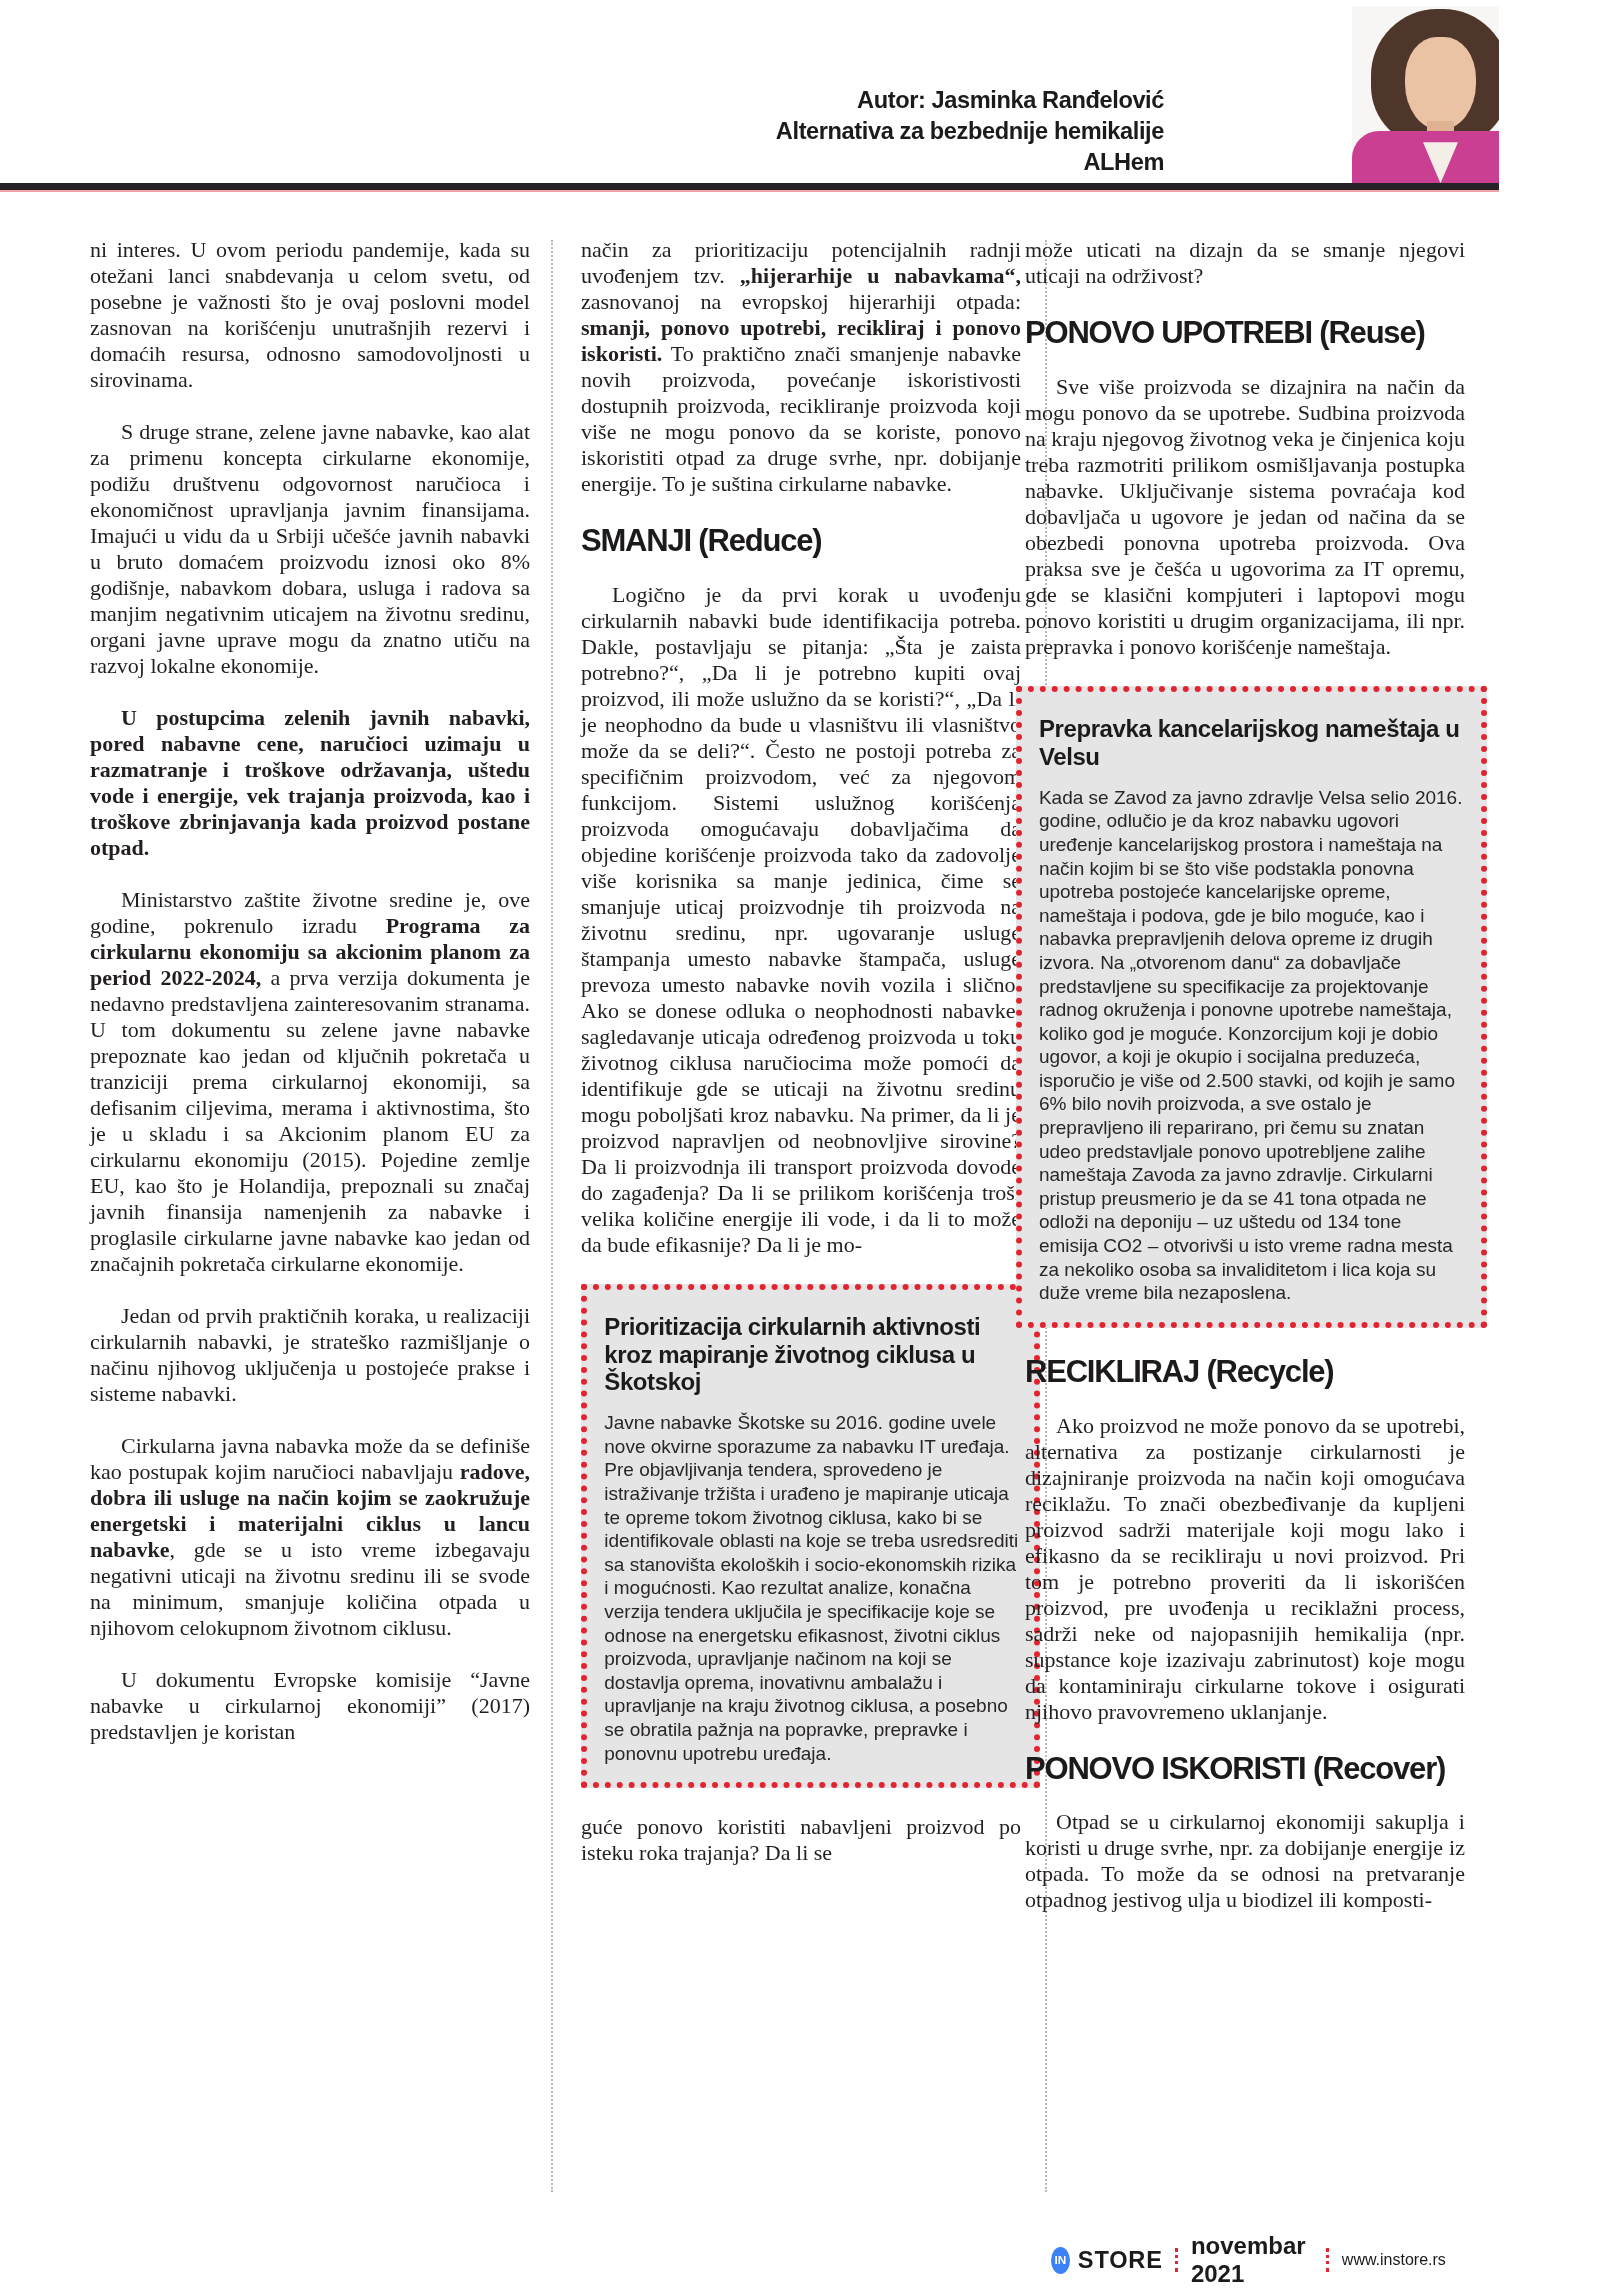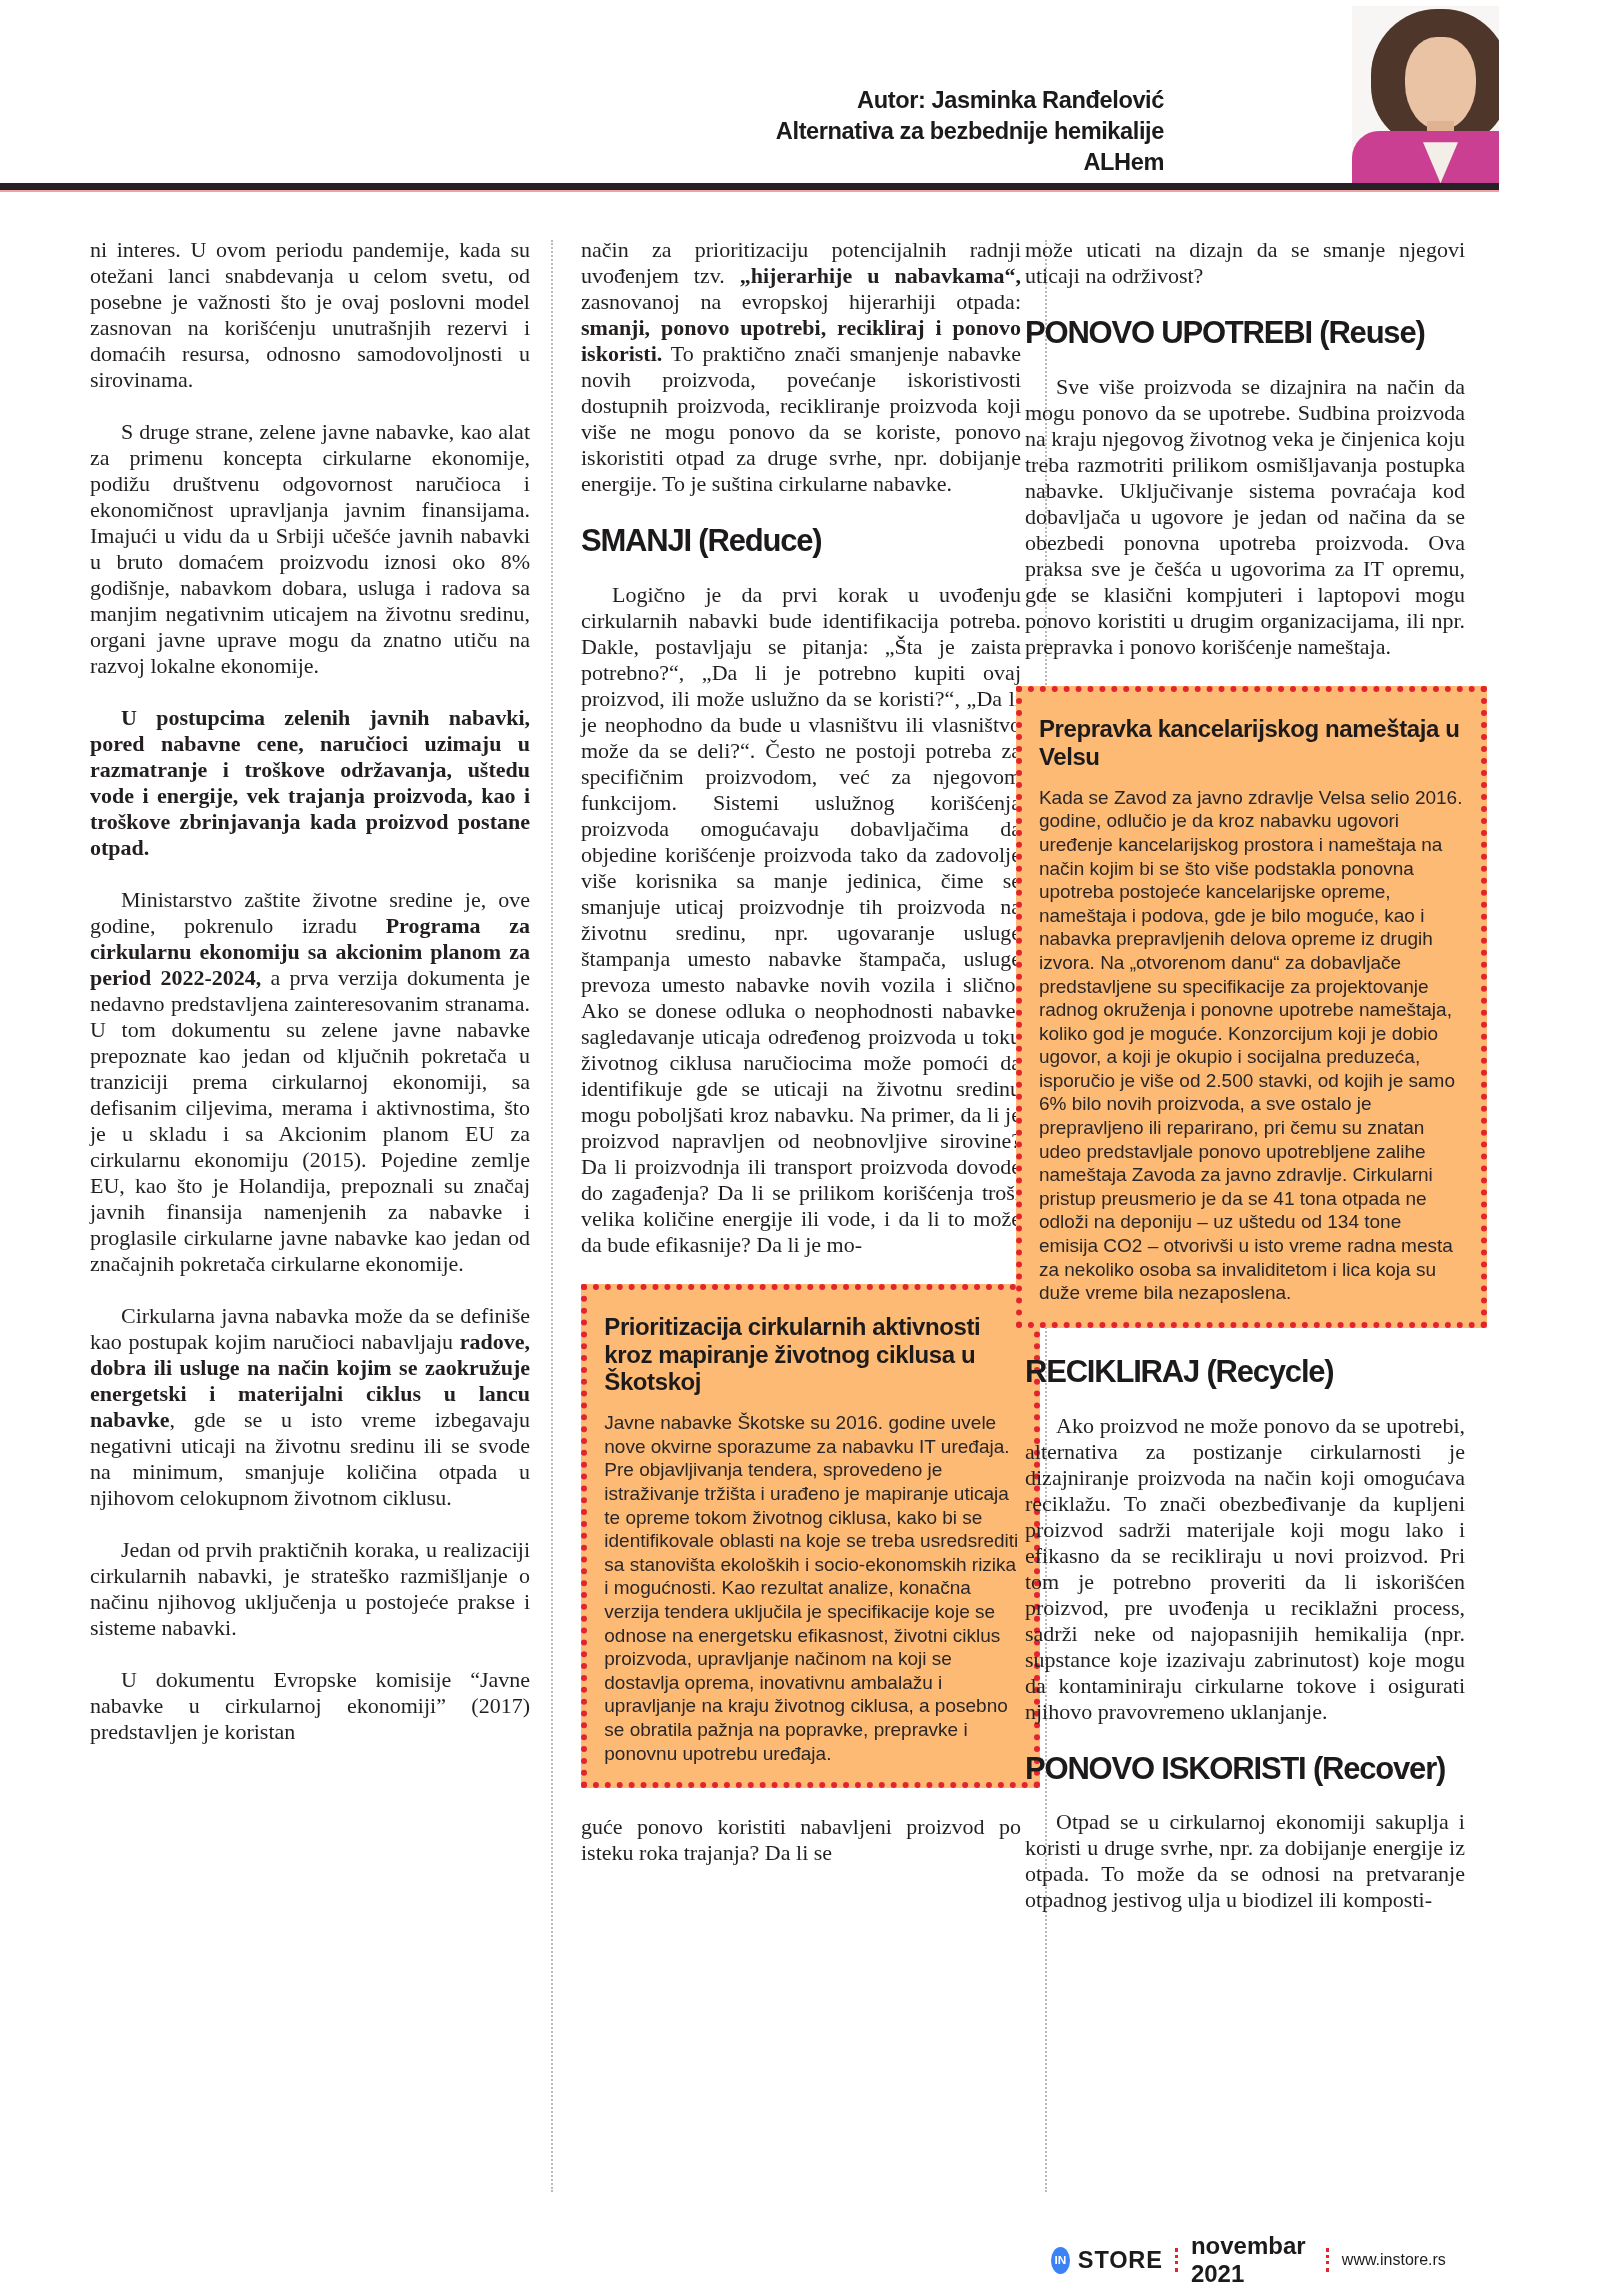--- a/index.html
+++ b/index.html
@@ -38,21 +38,21 @@
     font-size:31px; line-height:35px; font-weight:700; letter-spacing:-1.2px;
     margin:15.7px 0 23.6px 0; text-align:left; color:#1d1a1b;
   }
 
   .divider { position:absolute; top:240px; height:1952px; width:0; border-left:2.4px dotted #bcb8b5; }
   .divider.d1 { left:551px; }
   .divider.d2 { left:1045px; }
 
   
   .callout {
-    border:6.3px dotted #e32430; background:#fdba74;
+    border:6.3px dotted #e32430; background:#e5e5e5;
     font-family:"Liberation Sans","DejaVu Sans",sans-serif; text-align:left;
     padding:20.4px 15.7px 17.3px 17.3px; margin:0 0 26px 0; box-sizing:border-box;
   }
   .callout .callout-title {
     font-size:24px; line-height:27.5px; font-weight:700; letter-spacing:-0.4px;
     margin:3.1px 0 15.7px 0; color:#1d1a1b;
   }
   .callout .callout-body { font-size:19px; line-height:23.6px; color:#2a2627; }
   .col2 .callout { width:459px; }
   .col3 .callout { width:471px; margin-left:-9.4px; }
@@ -94,22 +94,22 @@
   <div class="header-rule-accent"></div>
 
   <div class="divider d1"></div>
   <div class="divider d2"></div>
 
   <section class="col col1">
     <p class="noindent">ni interes. U ovom periodu pandemije, kada su otežani lanci snabdevanja u celom svetu, od posebne je važnosti što je ovaj poslovni model zasnovan na korišćenju unutrašnjih rezervi i domaćih resursa, odnosno samodovoljnosti u sirovinama.</p>
     <p>S druge strane, zelene javne nabavke, kao alat za primenu koncepta cirkularne ekonomije, podižu društvenu odgovornost naručioca i ekonomičnost upravljanja javnim finansijama. Imajući u vidu da u Srbiji učešće javnih nabavki u bruto domaćem proizvodu iznosi oko 8% godišnje, nabavkom dobara, usluga i radova sa manjim negativnim uticajem na životnu sredinu, organi javne uprave mogu da znatno utiču na razvoj lokalne ekonomije.</p>
     <p class="bold-para">U postupcima zelenih javnih nabavki, pored nabavne cene, naručioci uzimaju u razmatranje i troškove održavanja, uštedu vode i energije, vek trajanja proizvoda, kao i troškove zbrinjavanja kada proizvod postane otpad.</p>
     <p><span>Ministarstvo zaštite životne sredine je, ove godine, pokrenulo izradu </span><b>Programa za cirkularnu ekonomiju sa akcionim planom za period 2022-2024,</b><span> a prva verzija dokumenta je nedavno predstavljena zainteresovanim stranama. U tom dokumentu su zelene javne nabavke prepoznate kao jedan od ključnih pokretača u tranziciji prema cirkularnoj ekonomiji, sa defisanim ciljevima, merama i aktivnostima, što je u skladu i sa Akcionim planom EU za cirkularnu ekonomiju (2015). Pojedine zemlje EU, kao što je Holandija, prepoznali su značaj javnih finansija namenjenih za nabavke i proglasile cirkularne javne nabavke kao jedan od značajnih pokretača cirkularne ekonomije.</span></p>
+    <p>Jedan od prvih praktičnih koraka, u realizaciji cirkularnih nabavki, je strateško razmišljanje o načinu njihovog uključenja u postojeće prakse i sisteme nabavki.</p>
     <p><span>Cirkularna javna nabavka može da se definiše kao postupak kojim naručioci nabavljaju </span><b>radove, dobra ili usluge na način kojim se zaokružuje energetski i materijalni ciklus u lancu nabavke</b><span>, gde se u isto vreme izbegavaju negativni uticaji na životnu sredinu ili se svode na minimum, smanjuje količina otpada u njihovom celokupnom životnom ciklusu.</span></p>
-    <p>Jedan od prvih praktičnih koraka, u realizaciji cirkularnih nabavki, je strateško razmišljanje o načinu njihovog uključenja u postojeće prakse i sisteme nabavki.</p>
     <p>U dokumentu Evropske komisije “Javne nabavke u cirkularnoj ekonomiji” (2017) predstavljen je koristan</p>
   </section>
 
   <section class="col col2">
     <p class="noindent"><span>način za prioritizaciju potencijalnih radnji uvođenjem tzv. </span><b>„hijerarhije u nabavkama“,</b><span> zasnovanoj na evropskoj hijerarhiji otpada: </span><b>smanji, ponovo upotrebi, recikliraj i ponovo iskoristi.</b><span> To praktično znači smanjenje nabavke novih proizvoda, povećanje iskoristivosti dostupnih proizvoda, recikliranje proizvoda koji više ne mogu ponovo da se koriste, ponovo iskoristiti otpad za druge svrhe, npr. dobijanje energije. To je suština cirkularne nabavke.</span></p>
     <h2 class="section">SMANJI (Reduce)</h2>
     <p>Logično je da prvi korak u uvođenju cirkularnih nabavki bude identifikacija potreba. Dakle, postavljaju se pitanja: „Šta je zaista potrebno?“, „Da li je potrebno kupiti ovaj proizvod, ili može uslužno da se koristi?“, „Da li je neophodno da bude u vlasništvu ili vlasništvo može da se deli?“. Često ne postoji potreba za specifičnim proizvodom, već za njegovom funkcijom. Sistemi uslužnog korišćenja proizvoda omogućavaju dobavljačima da objedine korišćenje proizvoda tako da zadovolje više korisnika sa manje jedinica, čime se smanjuje uticaj proizvodnje tih proizvoda na životnu sredinu, npr. ugovaranje usluge štampanja umesto nabavke štampača, usluge prevoza umesto nabavke novih vozila i slično. Ako se donese odluka o neophodnosti nabavke, sagledavanje uticaja određenog proizvoda u toku životnog ciklusa naručiocima može pomoći da identifikuje gde se uticaji na životnu sredinu mogu poboljšati kroz nabavku. Na primer, da li je proizvod napravljen od neobnovljive sirovine? Da li proizvodnja ili transport proizvoda dovode do zagađenja? Da li se prilikom korišćenja troši velika količine energije ili vode, i da li to može da bude efikasnije? Da li je mo-</p>
     <div class="callout">
       <div class="callout-title">Prioritizacija cirkularnih aktivnosti kroz mapiranje životnog ciklusa u Škotskoj</div>
       <div class="callout-body">Javne nabavke Škotske su 2016. godine uvele nove okvirne sporazume za nabavku IT uređaja. Pre objavljivanja tendera, sprovedeno je istraživanje tržišta i urađeno je mapiranje uticaja te opreme tokom životnog ciklusa, kako bi se identifikovale oblasti na koje se treba usredsrediti sa stanovišta ekoloških i socio-ekonomskih rizika i mogućnosti. Kao rezultat analize, konačna verzija tendera uključila je specifikacije koje se odnose na energetsku efikasnost, životni ciklus proizvoda, upravljanje načinom na koji se dostavlja oprema, inovativnu ambalažu i upravljanje na kraju životnog ciklusa, a posebno se obratila pažnja na popravke, prepravke i ponovnu upotrebu uređaja.</div>

